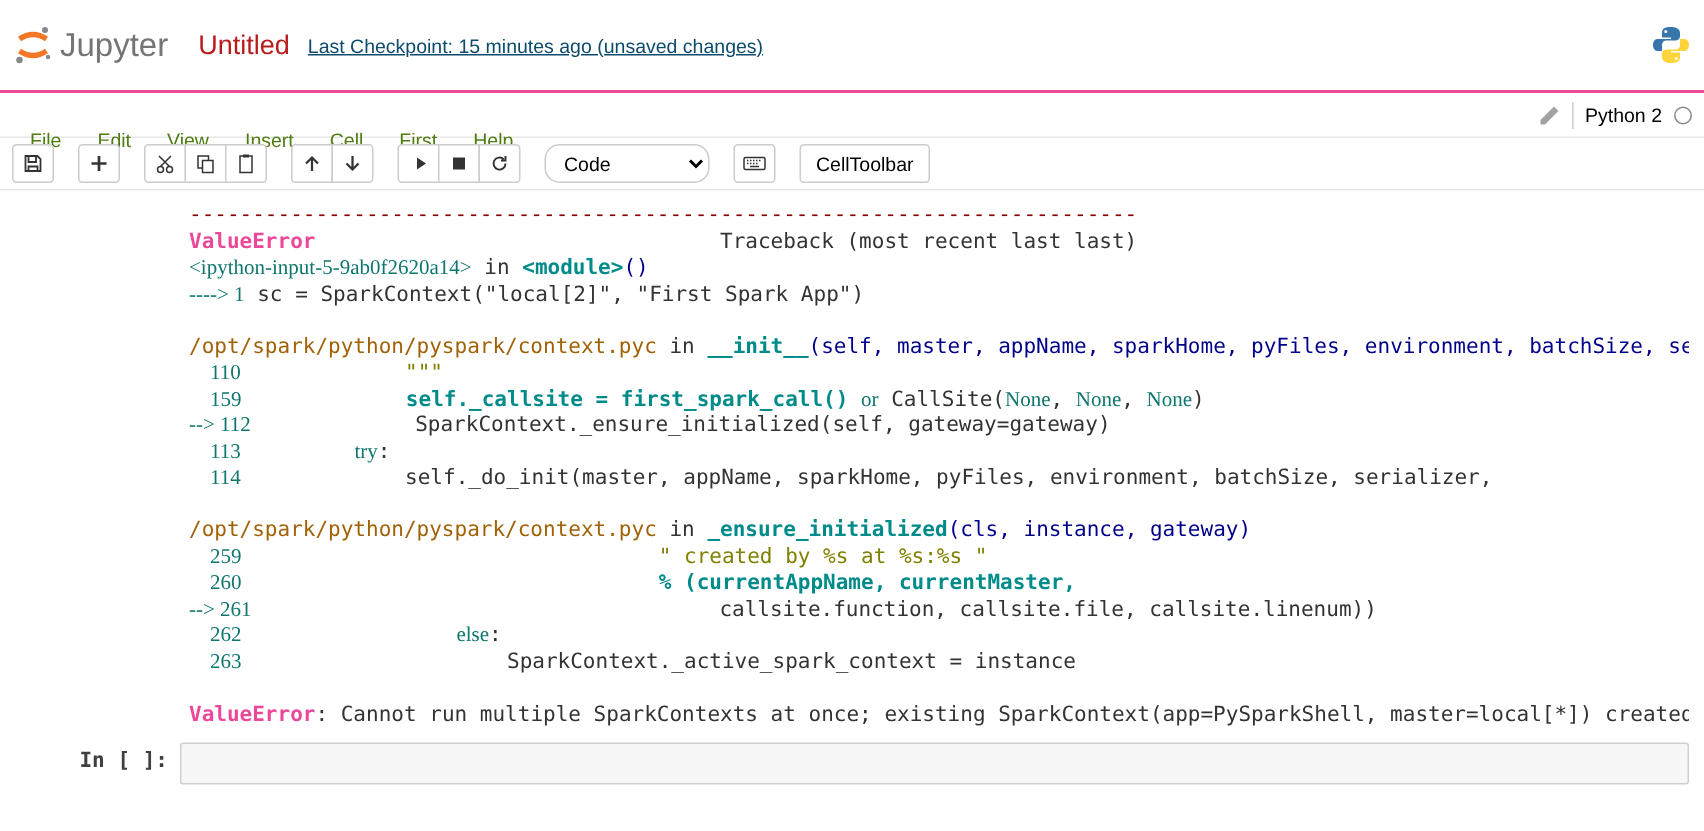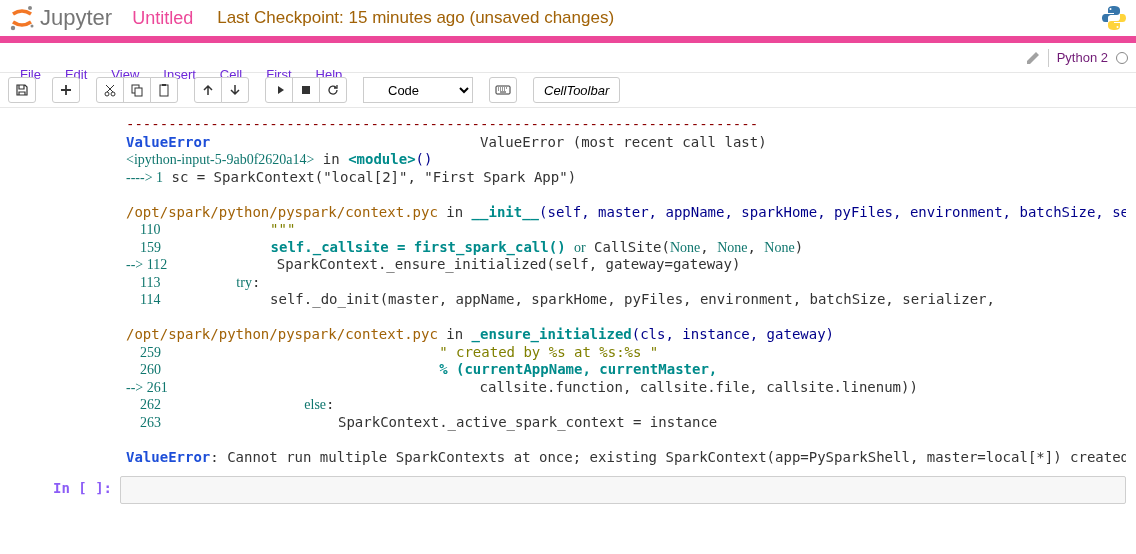--- a/index.html
+++ b/index.html
@@ -1,50 +1,50 @@
 <!DOCTYPE html>
 <html><head>
   <meta charset="utf-8">
   <style>
     * { margin: 0; padding: 0; box-sizing: border-box; }
     body { font-family: "Helvetica Neue", Helvetica, Arial, sans-serif; font-size: 13px; color: #333; background: #fff; }
     
-    .header { display: flex; align-items: center; padding: 4px 8px; border-bottom: 7px solid #ec4899; }
+    .header { display: flex; align-items: center; padding: 16px 8px; border-bottom: 2px solid #ec4899; }
     .logo { display: flex; align-items: center; margin-right: 10px; }
     .logo-icon { width: 28px; height: 28px; margin-right: 4px; }
     .logo-text { font-size: 22px; color: #757575; font-weight: 400; }
-    .title { font-size: 18px; color: #ec4899; margin-left: 10px; margin-right: 24px; }
-    .checkpoint { font-size: 17px; color: #a16207; }
+    .title { font-size: 18px; color: #b91c1c; margin-left: 10px; margin-right: 12px; }
+    .checkpoint { font-size: 13px; color: #0c4a6e; text-decoration: underline; }
     .python-logo { margin-left: auto; width: 28px; height: 28px; }
     
     .menubar { display: flex; align-items: center; padding: 0 8px; border-bottom: 1px solid #e7e7e7; height: 30px; }
-    .menu-item { padding: 6px 12px; cursor: pointer; font-size: 13px; color: #6d28d9; margin-top: 34px; }
+    .menu-item { padding: 6px 12px; cursor: pointer; font-size: 13px; color: #4d7c0f; margin-top: 34px; }
     .menubar-right { margin-left: auto; display: flex; align-items: center; gap: 8px; }
     .pencil-icon { width: 14px; height: 14px; opacity: 0.6; }
     .divider { width: 1px; height: 18px; background: #ccc; }
-    .kernel-name { font-size: 13px; color: #701a75; }
+    .kernel-name { font-size: 13px; color: #000000; }
     .kernel-indicator { width: 12px; height: 12px; border: 1.5px solid #888; border-radius: 50%; }
     
     .toolbar { display: flex; align-items: center; padding: 4px 8px; border-bottom: 1px solid #e7e7e7; gap: 4px; }
     .tool-btn { width: 28px; height: 26px; border: 1px solid #ccc; border-radius: 3px; background: #fff; display: flex; align-items: center; justify-content: center; cursor: pointer; font-size: 13px; }
     .tool-group { display: flex; gap: 0; }
     .tool-group .tool-btn { border-radius: 0; margin-left: -1px; }
     .tool-group .tool-btn:first-child { border-radius: 3px 0 0 3px; margin-left: 0; }
     .tool-group .tool-btn:last-child { border-radius: 0 3px 3px 0; }
     .tool-sep { width: 8px; }
-    .cell-type-select { height: 26px; border: 1px solid #ccc; border-radius: 0; padding: 0 24px 0 20px; font-size: 13px; background: #fff; min-width: 110px; }
-    .celltoolbar-btn { height: 26px; border: 1px solid #ccc; border-radius: 3px; padding: 0 10px; font-size: 13px; background: #fff; cursor: pointer; font-style: italic; }
+    .cell-type-select { height: 26px; border: 1px solid #ccc; border-radius: 10px; padding: 0 24px 0 8px; font-size: 13px; background: #fff; min-width: 110px; }
+    .celltoolbar-btn { height: 26px; border: 1px solid #ccc; border-radius: 3px; padding: 0 10px; font-size: 13px; background: #fff; cursor: pointer; }
     
     .notebook-container { padding: 0 10px; }
     .cell { display: flex; margin: 4px 0; }
     .prompt { width: 110px; min-width: 110px; text-align: right; padding: 4px 8px 4px 4px; font-family: monospace; font-size: 14px; }
-    .prompt-in { color: #8b5cf6; font-weight: bold; }
+    .prompt-in { color: #404040; font-weight: bold; }
     .output-area { flex: 1; border-left: none; padding: 4px 6px; overflow-x: auto; }
     .traceback { font-family: monospace; font-size: 14px; line-height: 1.25; white-space: pre; }
-    .tb-red { color: #1d4ed8; font-weight: bold; }
+    .tb-red { color: #ec4899; font-weight: bold; }
     .tb-darkred { color: #8B0000; }
     .tb-green { color: #0f766e; font-family: Liberation Serif, serif; }
     .tb-cyan { color: #008B8B; font-weight: bold; }
     .tb-blue { color: #00008B; }
     .tb-yellow { color: #808000; }
     .tb-file { color: #a16207; }
     
     .input-cell { display: flex; margin: 6px 0; }
     .input-area { flex: 1; border: 1px solid #cfcfcf; border-radius: 2px; min-height: 28px; background: #f7f7f7; }
     
@@ -170,21 +170,21 @@
   </button>
   <div class="tool-sep"></div>
   <button class="celltoolbar-btn">CellToolbar</button>
 </div>
 
 <div class="notebook-container">
   <div class="cell">
     <div class="prompt"></div>
     <div class="output-area">
       <div class="traceback"><span class="tb-darkred">---------------------------------------------------------------------------</span>
-<span class="tb-red">ValueError</span><span>                                ValueError (most recent call last)</span>
+<span class="tb-red">ValueError</span><span>                                Traceback (most recent last last)</span>
 <span class="tb-green">&lt;ipython-input-5-9ab0f2620a14&gt;</span><span> in </span><span class="tb-cyan">&lt;module&gt;</span><span class="tb-blue">()</span>
 <span class="tb-green">----&gt; 1</span><span> sc = SparkContext("local[2]", "First Spark App")</span>
 
 <span class="tb-file">/opt/spark/python/pyspark/context.pyc</span><span> in </span><span class="tb-cyan">__init__</span><span class="tb-blue">(self, master, appName, sparkHome, pyFiles, environment, batchSize, serializer, conf, gateway, jsc, profiler_cls)</span>
 <span class="tb-green">    110</span><span class="tb-yellow">             """</span>
 <span class="tb-green">    159</span><span class="tb-cyan">             self._callsite = first_spark_call() </span><span class="tb-green">or</span><span> CallSite(</span><span class="tb-green">None</span><span>, </span><span class="tb-green">None</span><span>, </span><span class="tb-green">None</span><span>)</span>
 <span class="tb-green">--&gt; 112</span><span>             SparkContext._ensure_initialized(self, gateway=gateway)</span>
 <span class="tb-green">    113</span><span>         </span><span class="tb-green">try</span><span>:</span>
 <span class="tb-green">    114</span><span>             self._do_init(master, appName, sparkHome, pyFiles, environment, batchSize, serializer,</span>
 

